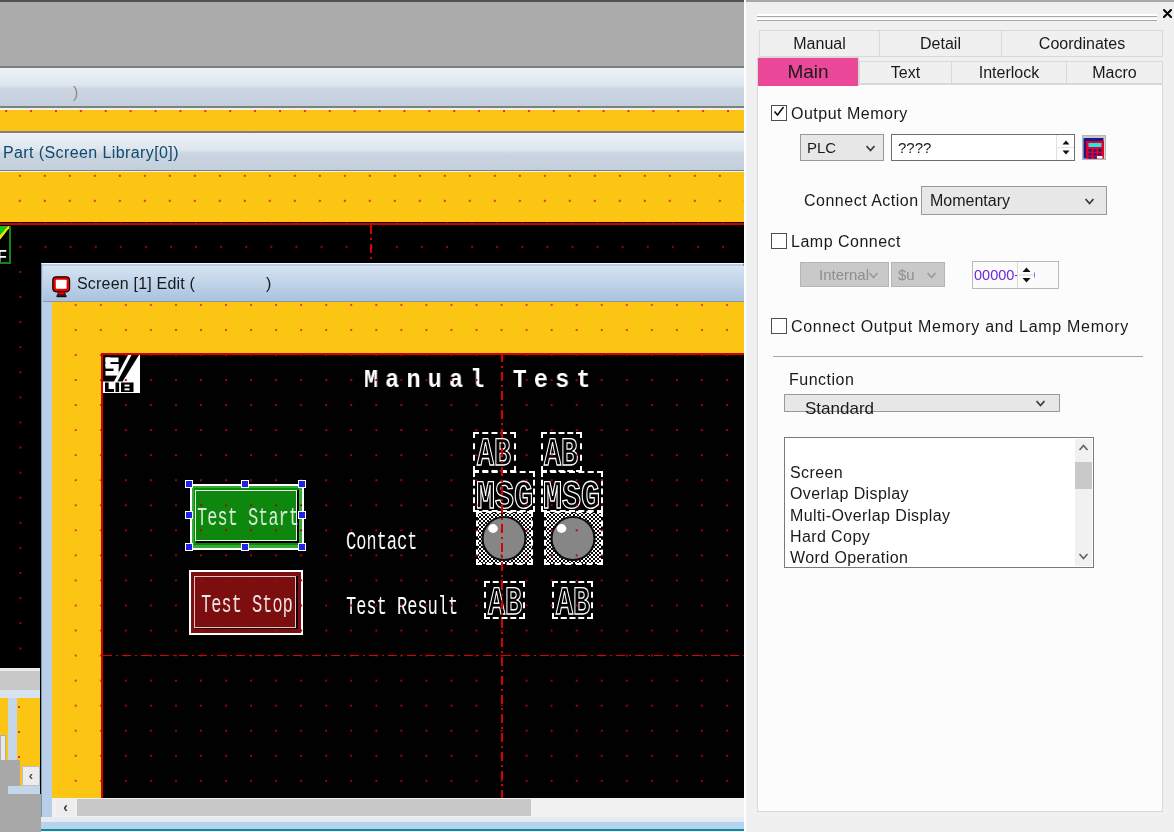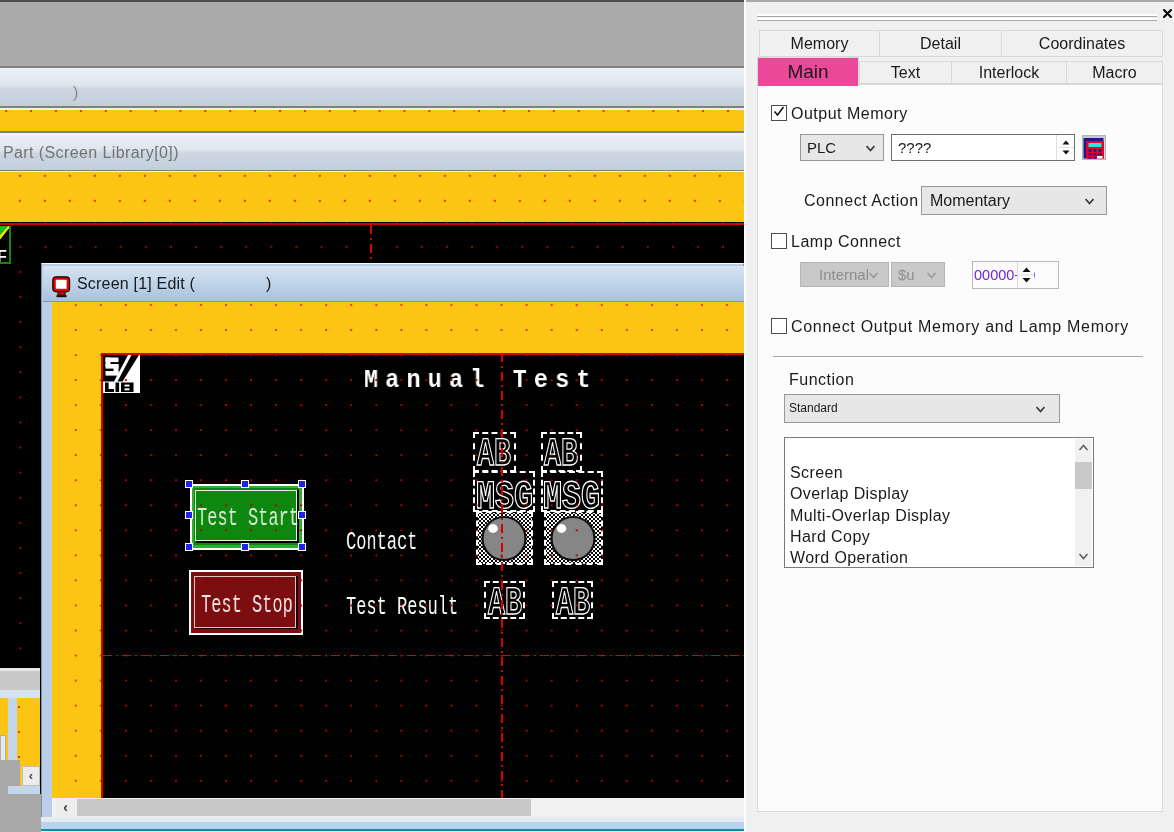--- a/index.html
+++ b/index.html
@@ -21,21 +21,21 @@
 </style>
 </head>
 <body>
 <div id="root">
 
   <div class="abs" style="left:0;top:0;width:744px;height:68px;background:#ababab;border-top:2px solid #4f4f4f;border-bottom:2px solid #7e7e7e"></div>
   <div class="abs tbar" style="left:0;top:68px;width:744px;height:40px;border-bottom:2px solid #808080"></div>
   <div class="abs" style="left:73px;top:84px;font-size:16px;color:#8a8a8a">)</div>
   <div class="abs dots-y" style="left:0;top:110px;width:744px;height:21px;background-color:#fdc513;background-size:24.9px 24.9px;background-position:5.2px 0px"></div>
   <div class="abs tbar" style="left:0;top:131px;width:744px;height:40px;border-top:2px solid #808080;border-bottom:1px solid #7e7e7e"></div>
-  <div class="abs" style="left:3px;top:144px;font-size:16px;color:#737373;letter-spacing:0.4px">Part (Screen Library[0])</div>
+  <div class="abs" style="left:3px;top:144px;font-size:16px;color:#0c4a6e;letter-spacing:0.4px">Part (Screen Library[0])</div>
   <div class="abs dots-y" style="left:0;top:172px;width:744px;height:50px;background-color:#fdc513;background-size:25px 25px;background-position:18.8px 2.8px"></div>
 
   <div class="abs dots-k" style="left:0;top:222px;width:744px;height:610px;background-color:#000;background-size:25.1px 25.1px;background-position:19.4px 23.8px"></div>
   <div class="abs" style="left:0;top:223px;width:744px;height:2px;background:#cf0000"></div>
   <div class="abs" style="left:370px;top:225px;width:2px;height:39px;background:repeating-linear-gradient(180deg,#d00 0 9px,rgba(0,0,0,0) 9px 13px,#d00 13px 15px,rgba(0,0,0,0) 15px 19px)"></div>
 
   <div class="abs" style="left:0;top:225.5px;width:11px;height:38px;background:#000;overflow:hidden;border-right:2px solid #158515;border-bottom:2px solid #158515">
     <svg width="11" height="38" viewBox="0 0 11 38" style="display:block">
       <polygon points="0,0 8,0 0,9" fill="#00c814"></polygon>
       <polygon points="8,0 11,0 0,14 0,9" fill="#e8e800"></polygon>
@@ -174,21 +174,21 @@
 
   <div class="abs" style="left:757px;top:14px;width:400px;height:3px;background:#fff;border-bottom:1px solid #a8a8a8"></div>
   <div class="abs" style="left:757px;top:18px;width:400px;height:3px;background:#fff;border-bottom:1px solid #a8a8a8"></div>
 
   <svg class="abs" style="left:1162.5px;top:9px" width="9" height="9" viewBox="0 0 9 9">
     <path d="M1 1 L8 8 M8 1 L1 8" stroke="#000" stroke-width="2" stroke-linecap="round"></path>
   </svg>
 
   <div class="abs" style="left:757px;top:84px;width:406px;height:728px;background:#fcfcfc;border:1px solid #d9d9d9"></div>
 
-  <div class="abs tab" style="left:759px;top:30px;width:121px;height:27px;line-height:26px">Memory</div>
+  <div class="abs tab" style="left:759px;top:30px;width:121px;height:27px;line-height:26px">Manual</div>
   <div class="abs tab" style="left:879px;top:30px;width:123px;height:27px;line-height:26px">Detail</div>
   <div class="abs tab" style="left:1001px;top:30px;width:162px;height:27px;line-height:26px">Coordinates</div>
 
   <div class="abs tab" style="left:859px;top:61px;width:93px;height:23px;line-height:21px">Text</div>
   <div class="abs tab" style="left:951px;top:61px;width:116px;height:23px;line-height:21px">Interlock</div>
   <div class="abs tab" style="left:1066px;top:61px;width:97px;height:23px;line-height:21px">Macro</div>
   <div class="abs tab" style="left:757px;top:56.5px;width:102px;height:29.5px;line-height:27px;font-size:19px;background:#ec4899;border-bottom:none;z-index:3">Main</div>
 
   <div class="abs cb" style="left:771px;top:105px">
     <svg width="12" height="12" viewBox="0 0 12 12" style="display:block;margin:0 auto">
@@ -259,21 +259,21 @@
       <line x1="1" y1="13" x2="16" y2="13" stroke="#d9d9d9" stroke-width="1"></line>
     </svg>
   </div>
 
   <div class="abs cb" style="left:771px;top:318px"></div>
   <div class="abs lbl" style="left:791px;top:318px;letter-spacing:0.7px">Connect Output Memory and Lamp Memory</div>
 
   <div class="abs" style="left:773px;top:356px;width:370px;height:1px;background:#a6a6a6"></div>
 
   <div class="abs lbl" style="left:789px;top:371px">Function</div>
-  <div class="abs combo" style="left:784px;top:394px;width:276px;height:29px;font-size:12px;line-height:27px;padding-left:4px">Standard
+  <div class="abs combo" style="left:784px;top:394px;width:276px;height:18px;font-size:17px;line-height:27px;padding-left:20px">Standard
     <svg class="cv" viewBox="0 0 9 9" style="right:14px">
         <path class="chev" d="M0.5 2 L4.5 6.5 L8.5 2"></path>
       </svg>
   </div>
 
   <div class="abs" style="left:784px;top:437px;width:310px;height:131px;background:#fff;border:1px solid #7a7a7a;font-size:16px;color:#1a1a1a">
     <div style="position:absolute;left:5px;top:24px;line-height:21.3px;letter-spacing:0.4px">Screen<br>Overlap Display<br>Multi-Overlap Display<br>Hard Copy<br>Word Operation</div>
 
     <div style="position:absolute;right:1px;top:1px;width:17px;height:127px;background:#f1f1f1">
       <svg width="17" height="19" viewBox="0 0 17 19" style="position:absolute;top:0">

